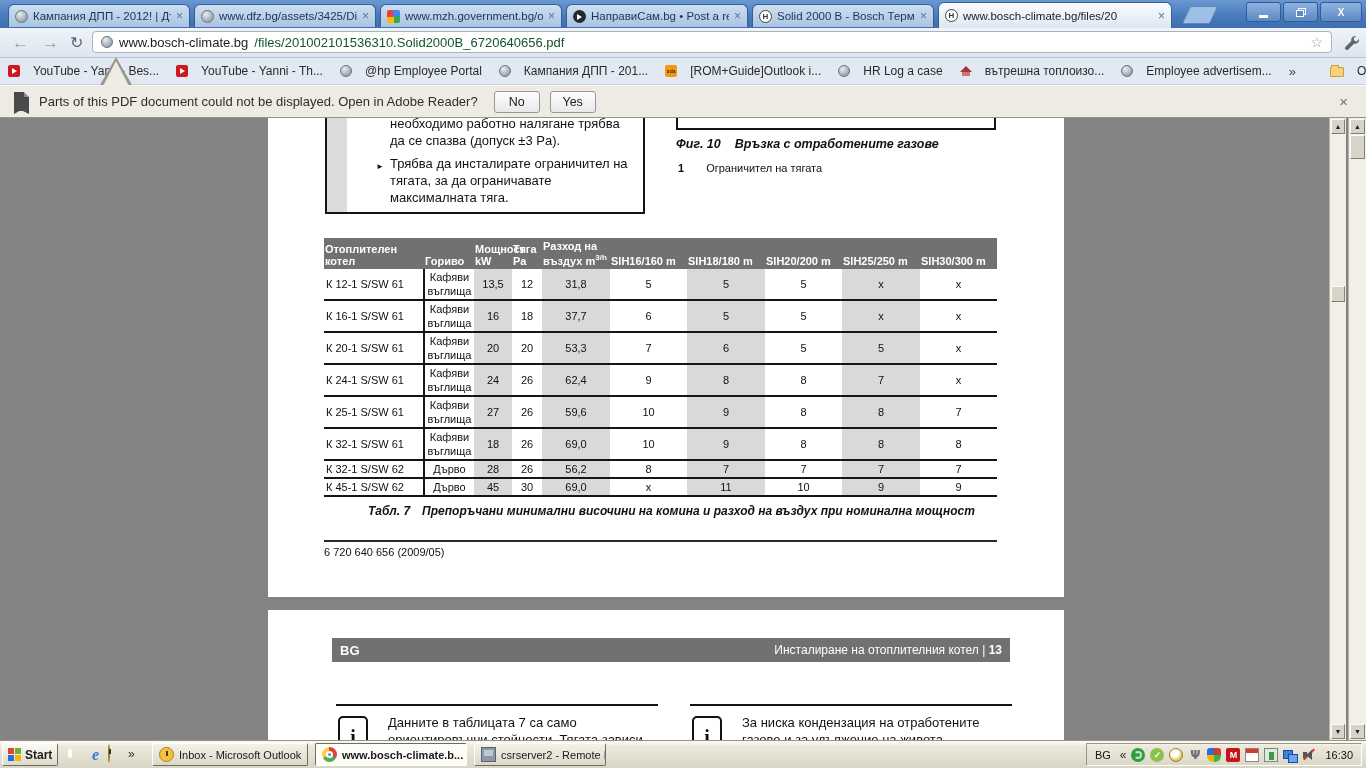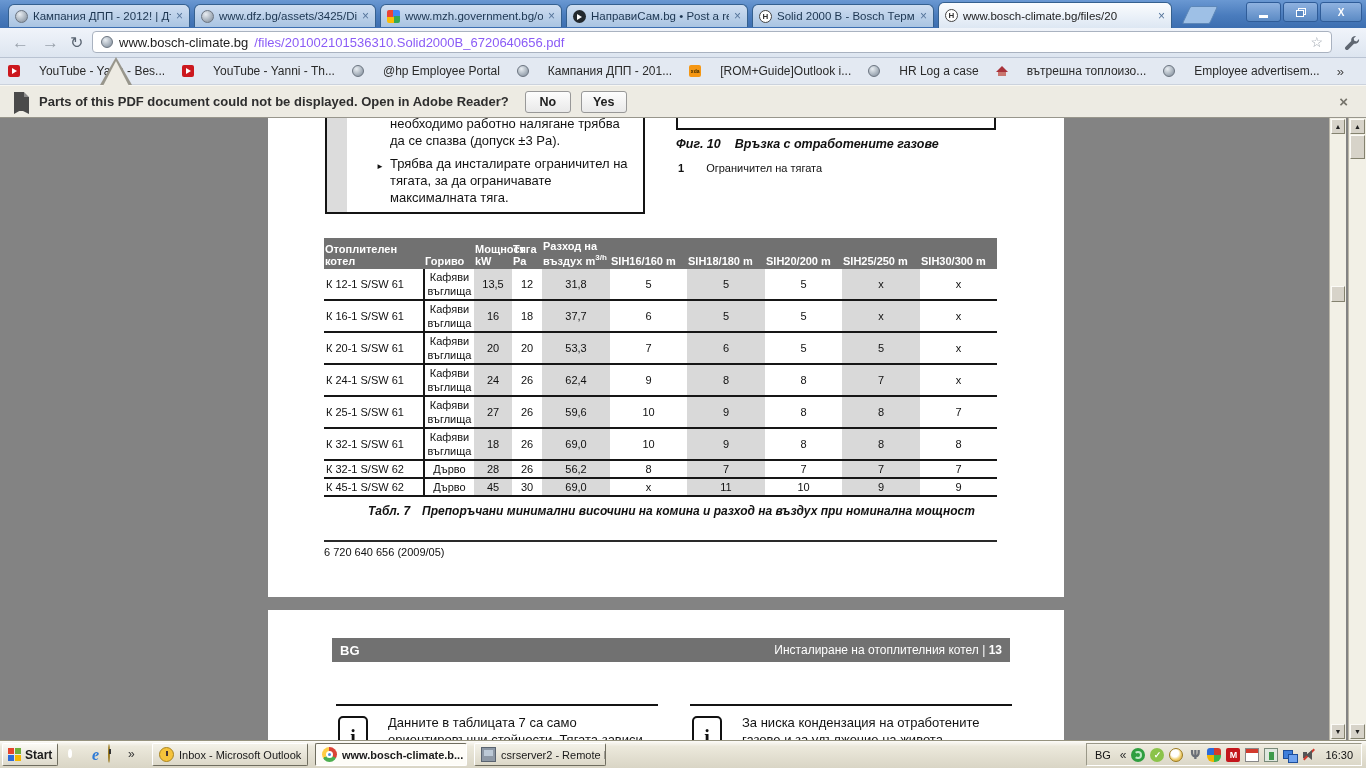--- a/index.html
+++ b/index.html
@@ -38,47 +38,47 @@
   
   #toolbar{position:absolute;left:0;top:28px;width:1366px;height:30px;
     background:linear-gradient(180deg,#f0f4fa,#dde5f0);border-bottom:1px solid #b9c3d2;box-sizing:border-box;}
   .navbtn{position:absolute;top:3px;font-size:17px;color:#9aa2ac;line-height:23px;}
   #back-btn{left:12px;}#fwd-btn{left:42px;}
   #reload-btn{left:70px;color:#5a6572;font-size:16px;}
   #addressbar{position:absolute;left:92px;top:3px;width:1240px;height:22px;background:#fff;
     border:1px solid #a9b2c0;border-radius:4px;box-sizing:border-box;display:flex;align-items:center;padding:0 8px;gap:6px;}
   #addressbar .fav-globe{width:12px;height:12px;}
   .url-host{font-size:13px;color:#1d1d1d;}
-  .url-path{font-size:13px;color:#8b5cf6;flex:1;white-space:nowrap;overflow:hidden;}
+  .url-path{font-size:13px;color:#14532d;flex:1;white-space:nowrap;overflow:hidden;}
   #star-icon{font-size:14px;color:#9aa2ac;}
   #wrench-icon{position:absolute;right:6px;top:7px;width:16px;height:16px;}
 
   
   #bookmarksbar{position:absolute;left:0;top:58px;width:1366px;height:27px;
     background:#e3e9f2;border-bottom:1px solid #cbd2dd;box-sizing:border-box;
     display:flex;align-items:center;padding:0 8px;gap:17px;font-size:12px;color:#2a2a2a;}
-  .bm{display:flex;align-items:center;gap:19px;white-space:nowrap;}
+  .bm{display:flex;align-items:center;gap:13px;white-space:nowrap;}
   .bmicon{width:12px;height:12px;position:relative;flex:0 0 auto;}
   .bm-youtube{background:#cc181e;border-radius:2px;}
   .bm-youtube::after{content:"";position:absolute;left:4px;top:3px;border-left:5px solid #fff;border-top:3px solid transparent;border-bottom:3px solid transparent;}
   .bm-globe{border-radius:50%;background:radial-gradient(circle at 35% 30%,#e8edf2,#96a1ad 75%);border:1px solid #6b7480;box-sizing:border-box;}
   .bm-xda{background:#f59714;border-radius:2px;display:flex;align-items:center;justify-content:center;
     font:bold 5px "Liberation Sans",sans-serif;color:#3c2a00;}
   .bm-imoti{background:transparent;}
   .bm-imoti::before{content:"";position:absolute;left:0;top:1px;border-left:6px solid transparent;border-right:6px solid transparent;border-bottom:6px solid #a8323a;}
   .bm-imoti::after{content:"";position:absolute;left:2px;top:7px;width:8px;height:4px;background:#c9766f;}
   .bm-folder{background:#f7d27a;border:1px solid #caa23c;border-radius:1px;box-sizing:border-box;width:14px;height:10px;margin-top:2px;}
   .bm-folder::before{content:"";position:absolute;left:0;top:-3px;width:6px;height:2px;background:#f7d27a;border:1px solid #caa23c;border-bottom:none;}
   #bm-overflow{margin-left:auto;font-size:13px;color:#444;}
   #bm-sep{width:1px;height:18px;background:#c0c8d4;}
 
   
   #infobar{position:absolute;left:0;top:85px;width:1366px;height:33px;background:#edebe3;
     border-top:1px solid #f8f7f2;border-bottom:1px solid #98968c;box-sizing:border-box;
-    display:flex;align-items:center;padding:0 14px;gap:10px;z-index:6;font-weight:bold;}
+    display:flex;align-items:center;padding:0 14px;gap:10px;z-index:6;}
   #pointer-border{position:absolute;left:100px;top:57px;width:0;height:0;z-index:7;
     border:16px solid transparent;border-bottom:28px solid #98968c;border-top:none;}
   #pointer-fill{position:absolute;left:103px;top:61px;width:0;height:0;z-index:8;
     border:13px solid transparent;border-bottom:25px solid #edebe3;border-top:none;}
   #pdfdoc-icon{width:15px;height:19px;background:#4a4a4a;position:relative;}
   #pdfdoc-icon::before{content:"";position:absolute;right:0;top:0;border-top:5px solid #edebe3;border-left:5px solid #8b8b8b;}
   #pdfdoc-icon::after{content:"";position:absolute;left:0;bottom:-3px;width:0;height:0;
     border-left:7px solid #4a4a4a;border-right:8px solid #4a4a4a;border-bottom:4px solid transparent;}
   #infobar-msg{font-size:13px;color:#2e2e2e;margin-right:6px;}
   .infobtn{min-width:22px;padding:3px 11px;border:1px solid #989898;border-radius:3px;

